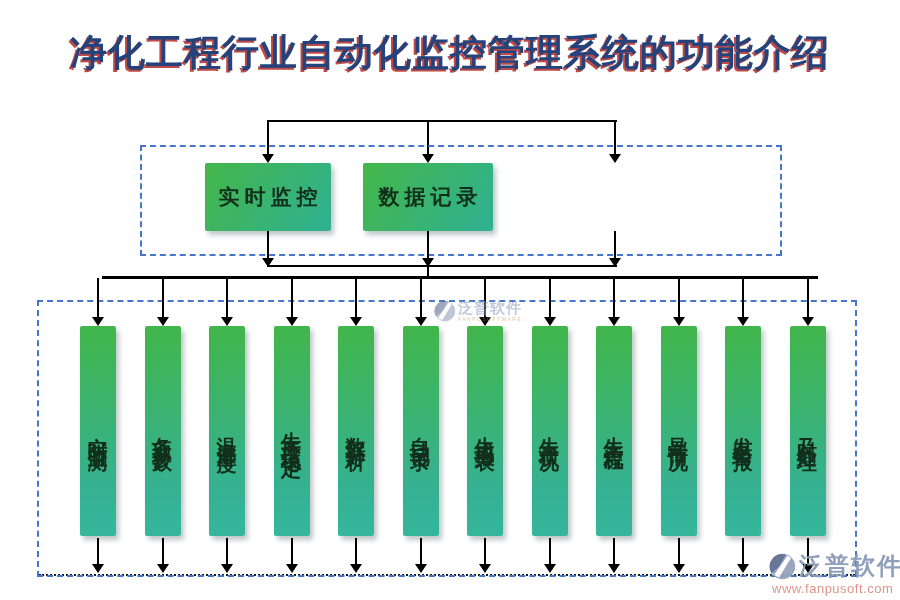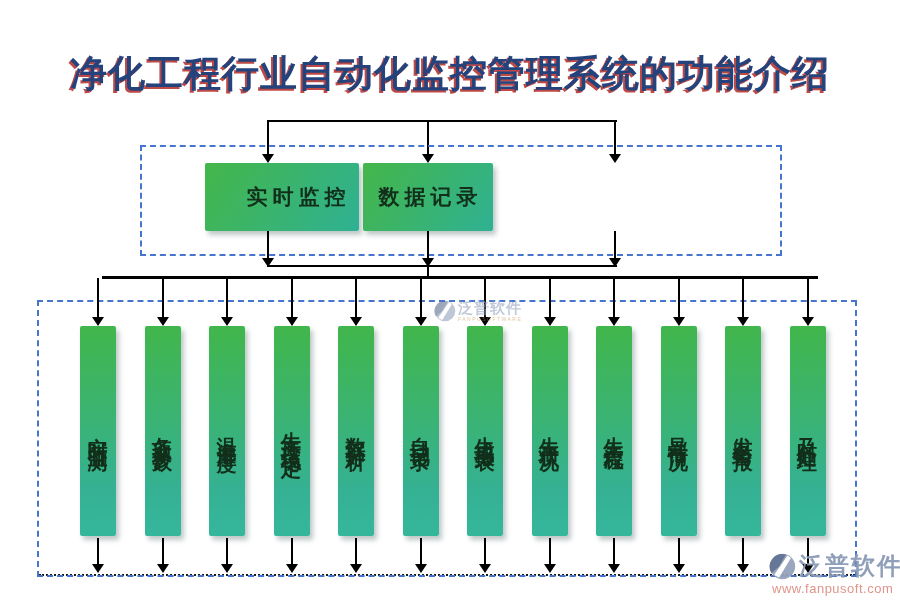--- a/index.html
+++ b/index.html
@@ -9,21 +9,20 @@
     font-family:"Liberation Serif","DejaVu Serif",serif;
   }
   
   .title {
     position:absolute; top:28px; left:0; width:900px;
     text-align:center; font-size:37px; font-weight:bold;
     color:#24437d;
     text-shadow:-2px 2px 0 #bf4a45;
     letter-spacing:1px;
     white-space:nowrap;
-    margin-top:21px;
   }
   
   .hline { position:absolute; background:#000; height:2px; }
   .busline { position:absolute; background:#000; height:3px; }
   .dotline { position:absolute; border-top:2px dotted #1a1a1a; height:0; }
   .varrow { position:absolute; width:12px; }
   .varrow .vl { width:2px; margin:0 auto; background:#000; }
   .varrow .ah {
     width:0; height:0; margin:0 auto;
     border-left:6px solid transparent; border-right:6px solid transparent;
@@ -101,21 +100,21 @@
     <div class="vl" style="height:33px;"></div>
     <div class="ah"></div>
   </div>
   <div class="varrow" style="left:609px; top:121px;">
     <div class="vl" style="height:33px;"></div>
     <div class="ah"></div>
   </div>
 
   <div class="frame" style="left:140px; top:145px; width:638px; height:107px;"></div>
 
-  <div class="topbox" style="left:205px; width:126px;padding-left:28px;">
+  <div class="topbox" style="left:205px; width:126px;">
     <span>实时监控</span>
   </div>
   <div class="topbox" style="left:363px; width:130px;align-items:center;">
     <span>数据记录</span>
   </div>
 
   <div class="varrow" style="left:262px; top:231px;">
     <div class="vl" style="height:27px;"></div>
     <div class="ah"></div>
   </div>

